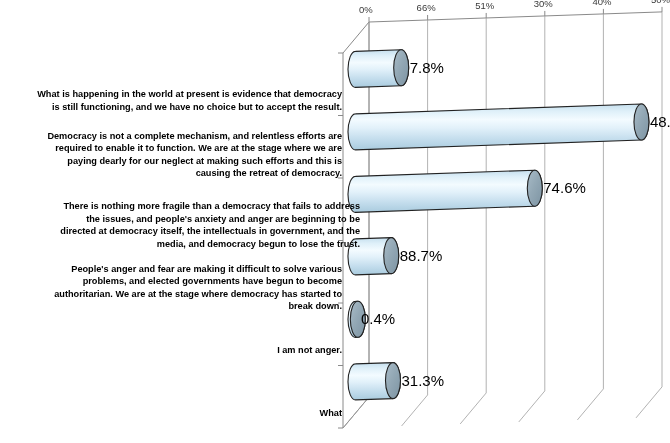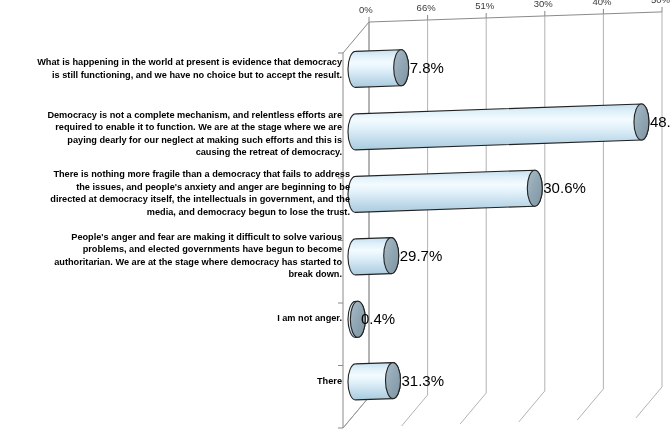--- a/index.html
+++ b/index.html
@@ -9,20 +9,21 @@
   #chart-root{position:relative;width:670px;height:443px;background:#fff;}
   .cat-label{
     position:absolute;
     text-align:right;
     color:#000;
     font-weight:bold;
     font-size:9.2px;
     line-height:12.4px;
     font-family:"Liberation Sans","DejaVu Sans",sans-serif;
     white-space:pre-line;
+    margin-top:32px;
   }
   .tick-label{
     position:absolute;
     color:#3a3a3a;
     font-size:9.5px;
     font-weight:normal;
     font-family:"Liberation Sans","DejaVu Sans",sans-serif;
     white-space:nowrap;
   }
   .val-label{
@@ -128,45 +129,45 @@
          L 355.48 399.87
          A 7.5 18 0 0 1 355.48 363.87 Z" fill="url(#cylGrad)" stroke="#222222" stroke-width="1.1" stroke-linejoin="round"></path>
           <ellipse cx="392.98400000000004" cy="380.576112" rx="7.5" ry="18" fill="url(#capGrad)" stroke="#222222" stroke-width="1.1"></ellipse>
         </g>
       </g>
   </svg>
 
   <div id="cat-labels">
       <div class="cat-label" style="left: 2px; width: 340px; top: 56.37px;">What is happening in the world at present is evidence that democracy
 is still functioning, and we have no choice but to accept the result.</div>
-      <div class="cat-label" style="left: 2px; width: 340px; top: 109px;">Democracy is not a complete mechanism, and relentless efforts are
+      <div class="cat-label" style="left: 2px; width: 340px; top: 98px;">Democracy is not a complete mechanism, and relentless efforts are
 required to enable it to function. We are at the stage where we are
 paying dearly for our neglect at making such efforts and this is
 causing the retreat of democracy.</div>
-      <div class="cat-label" style="left: 10px; width: 340px; top: 168.37px;">There is nothing more fragile than a democracy that fails to address
+      <div class="cat-label" style="left: 20px; width: 340px; top: 168.37px;">There is nothing more fragile than a democracy that fails to address
 the issues, and people's anxiety and anger are beginning to be
 directed at democracy itself, the intellectuals in government, and the
 media, and democracy begun to lose the trust.</div>
       <div class="cat-label" style="left: 2px; width: 340px; top: 230.87px;">People's anger and fear are making it difficult to solve various
 problems, and elected governments have begun to become
 authoritarian. We are at the stage where democracy has started to
 break down.</div>
       <div class="cat-label" style="left: 2px; width: 340px; top: 312.37px;">I am not anger.</div>
-      <div class="cat-label" style="left: 2px; width: 340px; top: 374.87px;">There</div>
+      <div class="cat-label" style="left: 2px; width: 340px; top: 374.87px;">What</div>
     </div>
   <div id="tick-labels">
       <div class="tick-label" style="left: 359px; top: 4px;">0%</div>
       <div class="tick-label" style="left: 416.6px; top: 1.9783px;">66%</div>
       <div class="tick-label" style="left: 475.2px; top: -0.0433999px;">51%</div>
       <div class="tick-label" style="left: 533.8px; top: -2.0651px;">30%</div>
       <div class="tick-label" style="left: 592.4px; top: -4.0868px;">40%</div>
       <div class="tick-label" style="left: 651px; top: -6.1085px;">50%</div>
     </div>
   <div id="val-labels">
       <div class="val-label" style="left: 409.688px; top: 58.7931px;">7.8%</div>
       <div class="val-label" style="left: 649.948px; top: 113.004px;">48.8%</div>
-      <div class="val-label" style="left: 543.296px; top: 179.184px;">30.6%</div>
-      <div class="val-label" style="left: 399.726px; top: 246.637px;">29.7%</div>
+      <div class="val-label" style="left: 543.296px; top: 179.184px;">74.6%</div>
+      <div class="val-label" style="left: 399.726px; top: 246.637px;">88.7%</div>
       <div class="val-label" style="left: 361px; top: 310.289px;">0.4%</div>
       <div class="val-label" style="left: 401.484px; top: 371.576px;">31.3%</div>
     </div>
 
 </div>
 
 </body></html>

